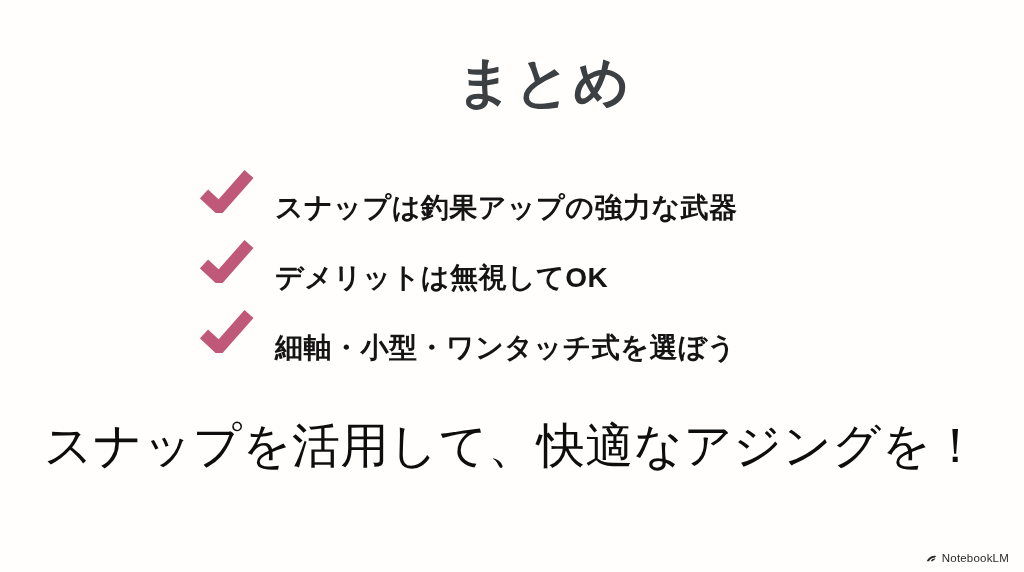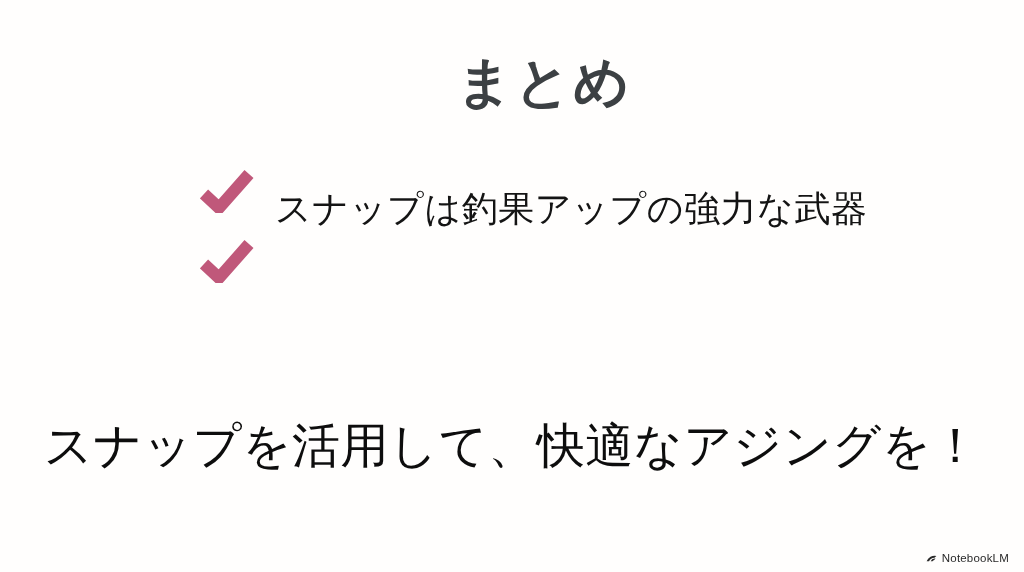--- a/index.html
+++ b/index.html
@@ -40,22 +40,22 @@
     margin-bottom: 25px;
     height: 45px;
   }
   .check-icon {
     flex: 0 0 auto;
     width: 54px;
     height: 44px;
     margin-right: 21px;
   }
   .bullet-text {
-    font-size: 36px;
-    font-weight: 400;
+    font-size: 28px;
+    font-weight: 700;
     color: #141414;
     line-height: 1.1;
     letter-spacing: 0.5px;
     white-space: nowrap;
     margin-top: 36px;
   }
   .conclusion {
     position: absolute;
     top: 414px;
     left: 0;
@@ -96,25 +96,32 @@
 
   <div class="bullet-list">
 
     <div class="bullet-row">
       <svg class="check-icon" viewBox="0 0 54 44">
         <path d="M4 25 L19 39 L49 5" fill="none" stroke="#c0587a" stroke-width="12" stroke-linecap="butt" stroke-linejoin="miter"></path>
       </svg>
       <span class="bullet-text">スナップは釣果アップの強力な武器</span>
     </div>
 
+    <div class="bullet-row">
+      <svg class="check-icon" viewBox="0 0 54 44">
+        <path d="M4 25 L19 39 L49 5" fill="none" stroke="#c0587a" stroke-width="12" stroke-linecap="butt" stroke-linejoin="miter"></path>
+      </svg>
+      <span class="bullet-text">デメリットは無視してOK</span>
+    </div>
 
     <div class="bullet-row">
       <svg class="check-icon" viewBox="0 0 54 44">
         <path d="M4 25 L19 39 L49 5" fill="none" stroke="#c0587a" stroke-width="12" stroke-linecap="butt" stroke-linejoin="miter"></path>
       </svg>
+      <span class="bullet-text">細軸・小型・ワンタッチ式を選ぼう</span>
     </div>
 
   </div>
 
   <div class="conclusion">スナップを活用して、快適なアジングを！</div>
 
   <div class="footer-brand">
     <svg class="brand-icon" viewBox="0 0 24 24">
       <path d="M3 19 A 16 16 0 0 1 21 9 L 17.5 12.5 A 11 11 0 0 0 7.5 19 Z" fill="#2a2a2a"></path>
       <path d="M10.5 19 A 8 8 0 0 1 19.5 14 L 16.5 17.2 A 4.5 4.5 0 0 0 14 19 Z" fill="#2a2a2a"></path>

